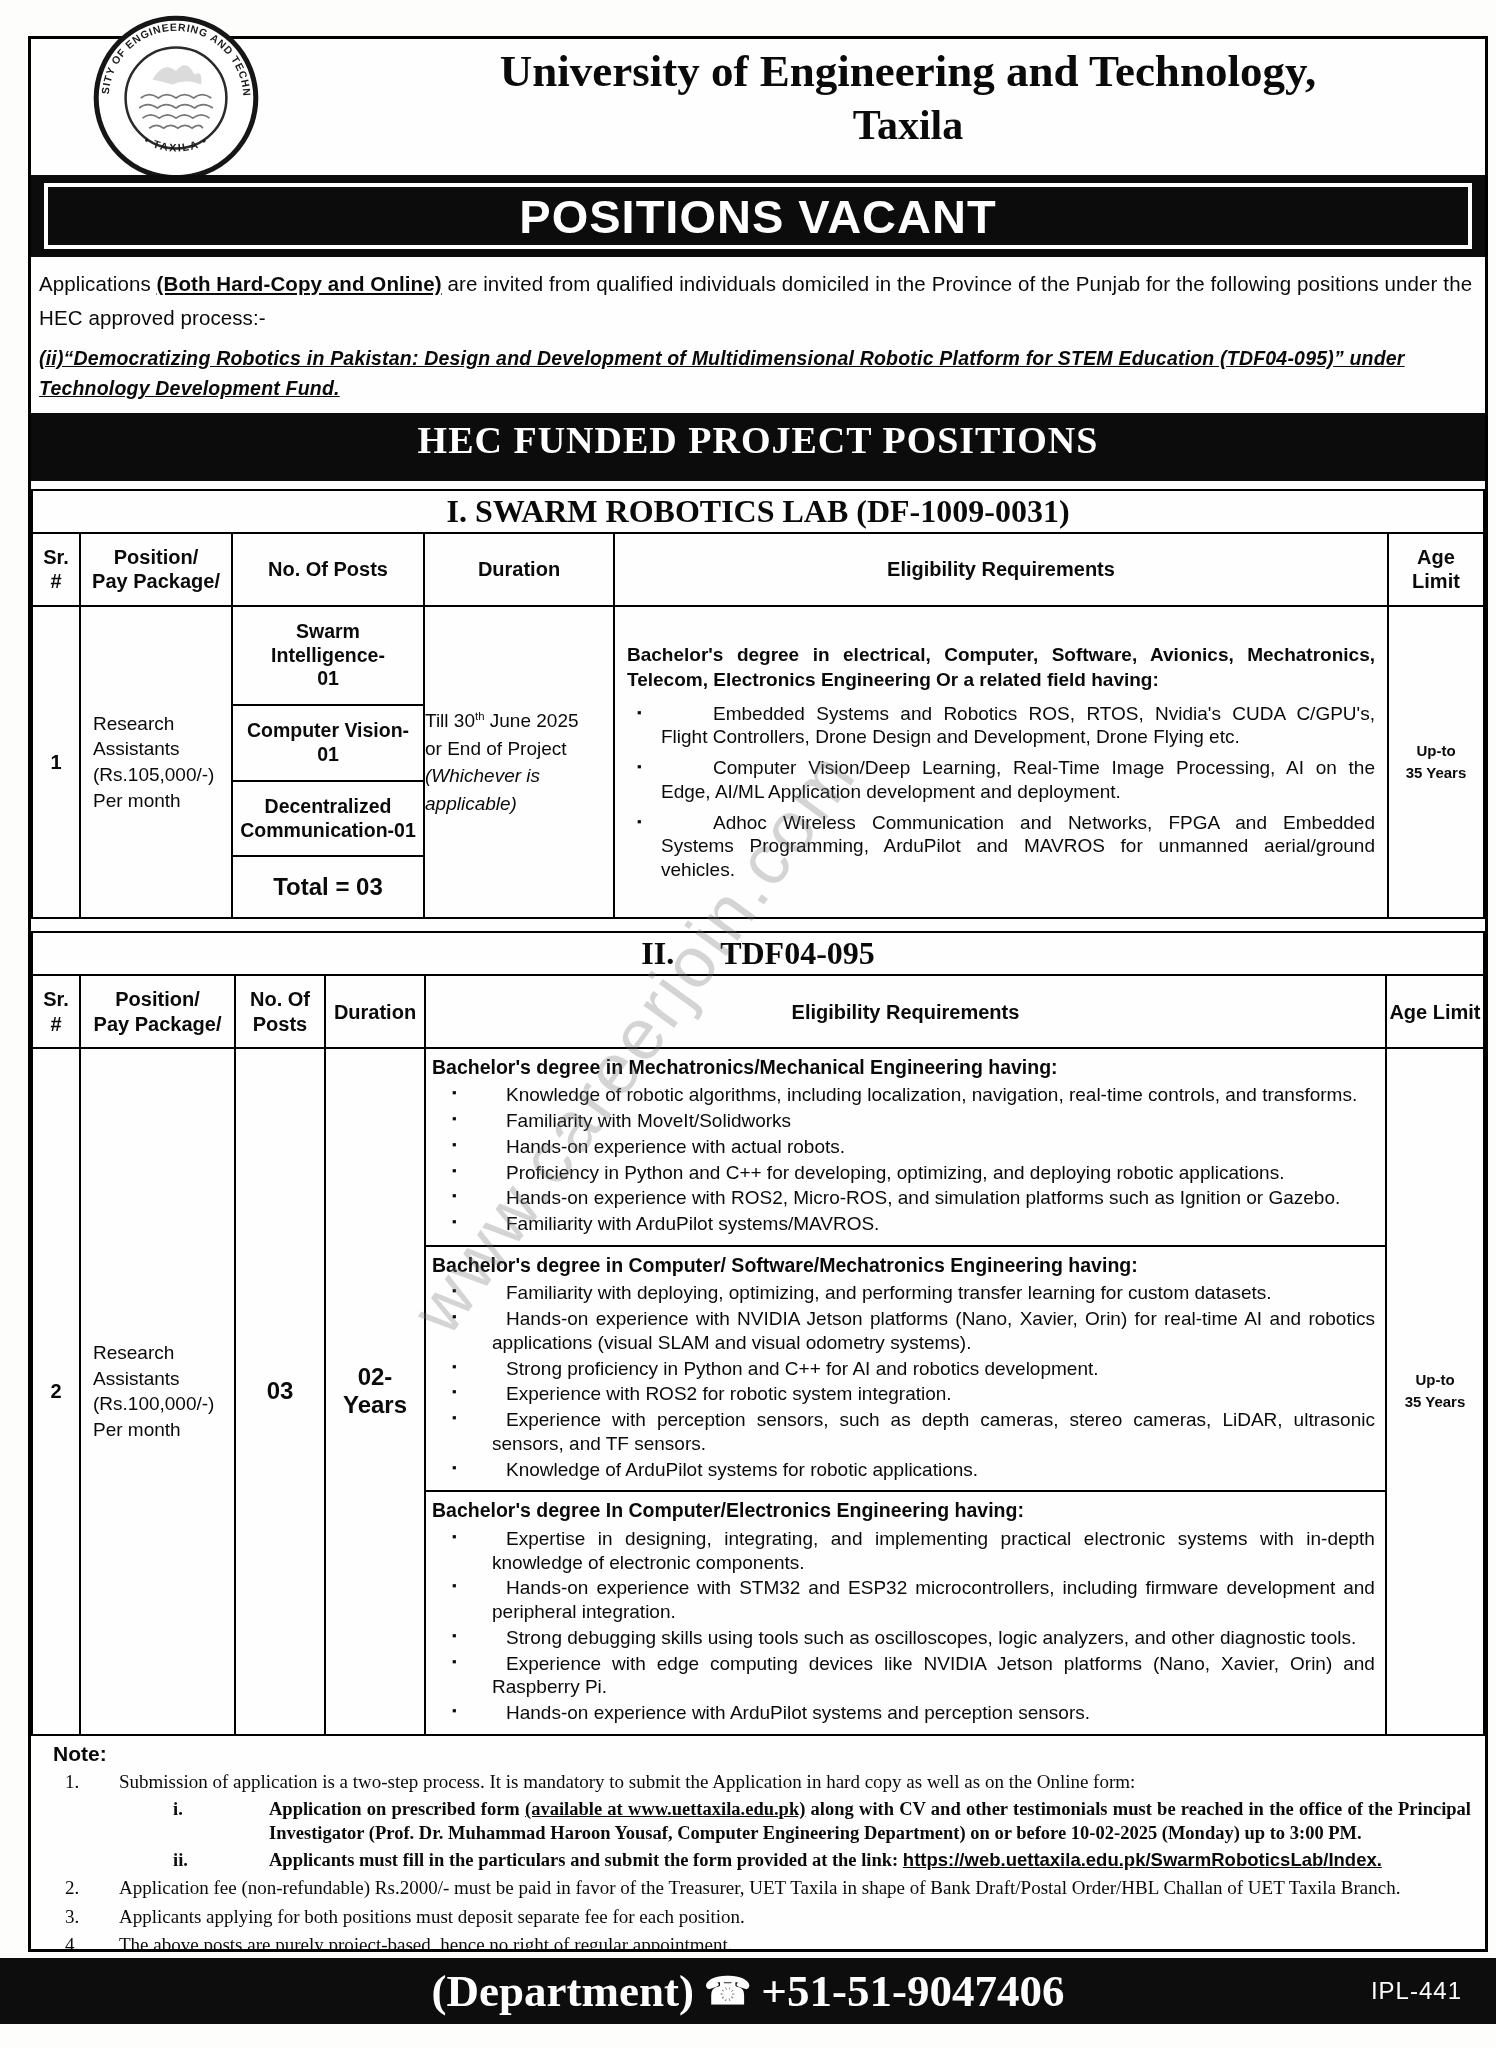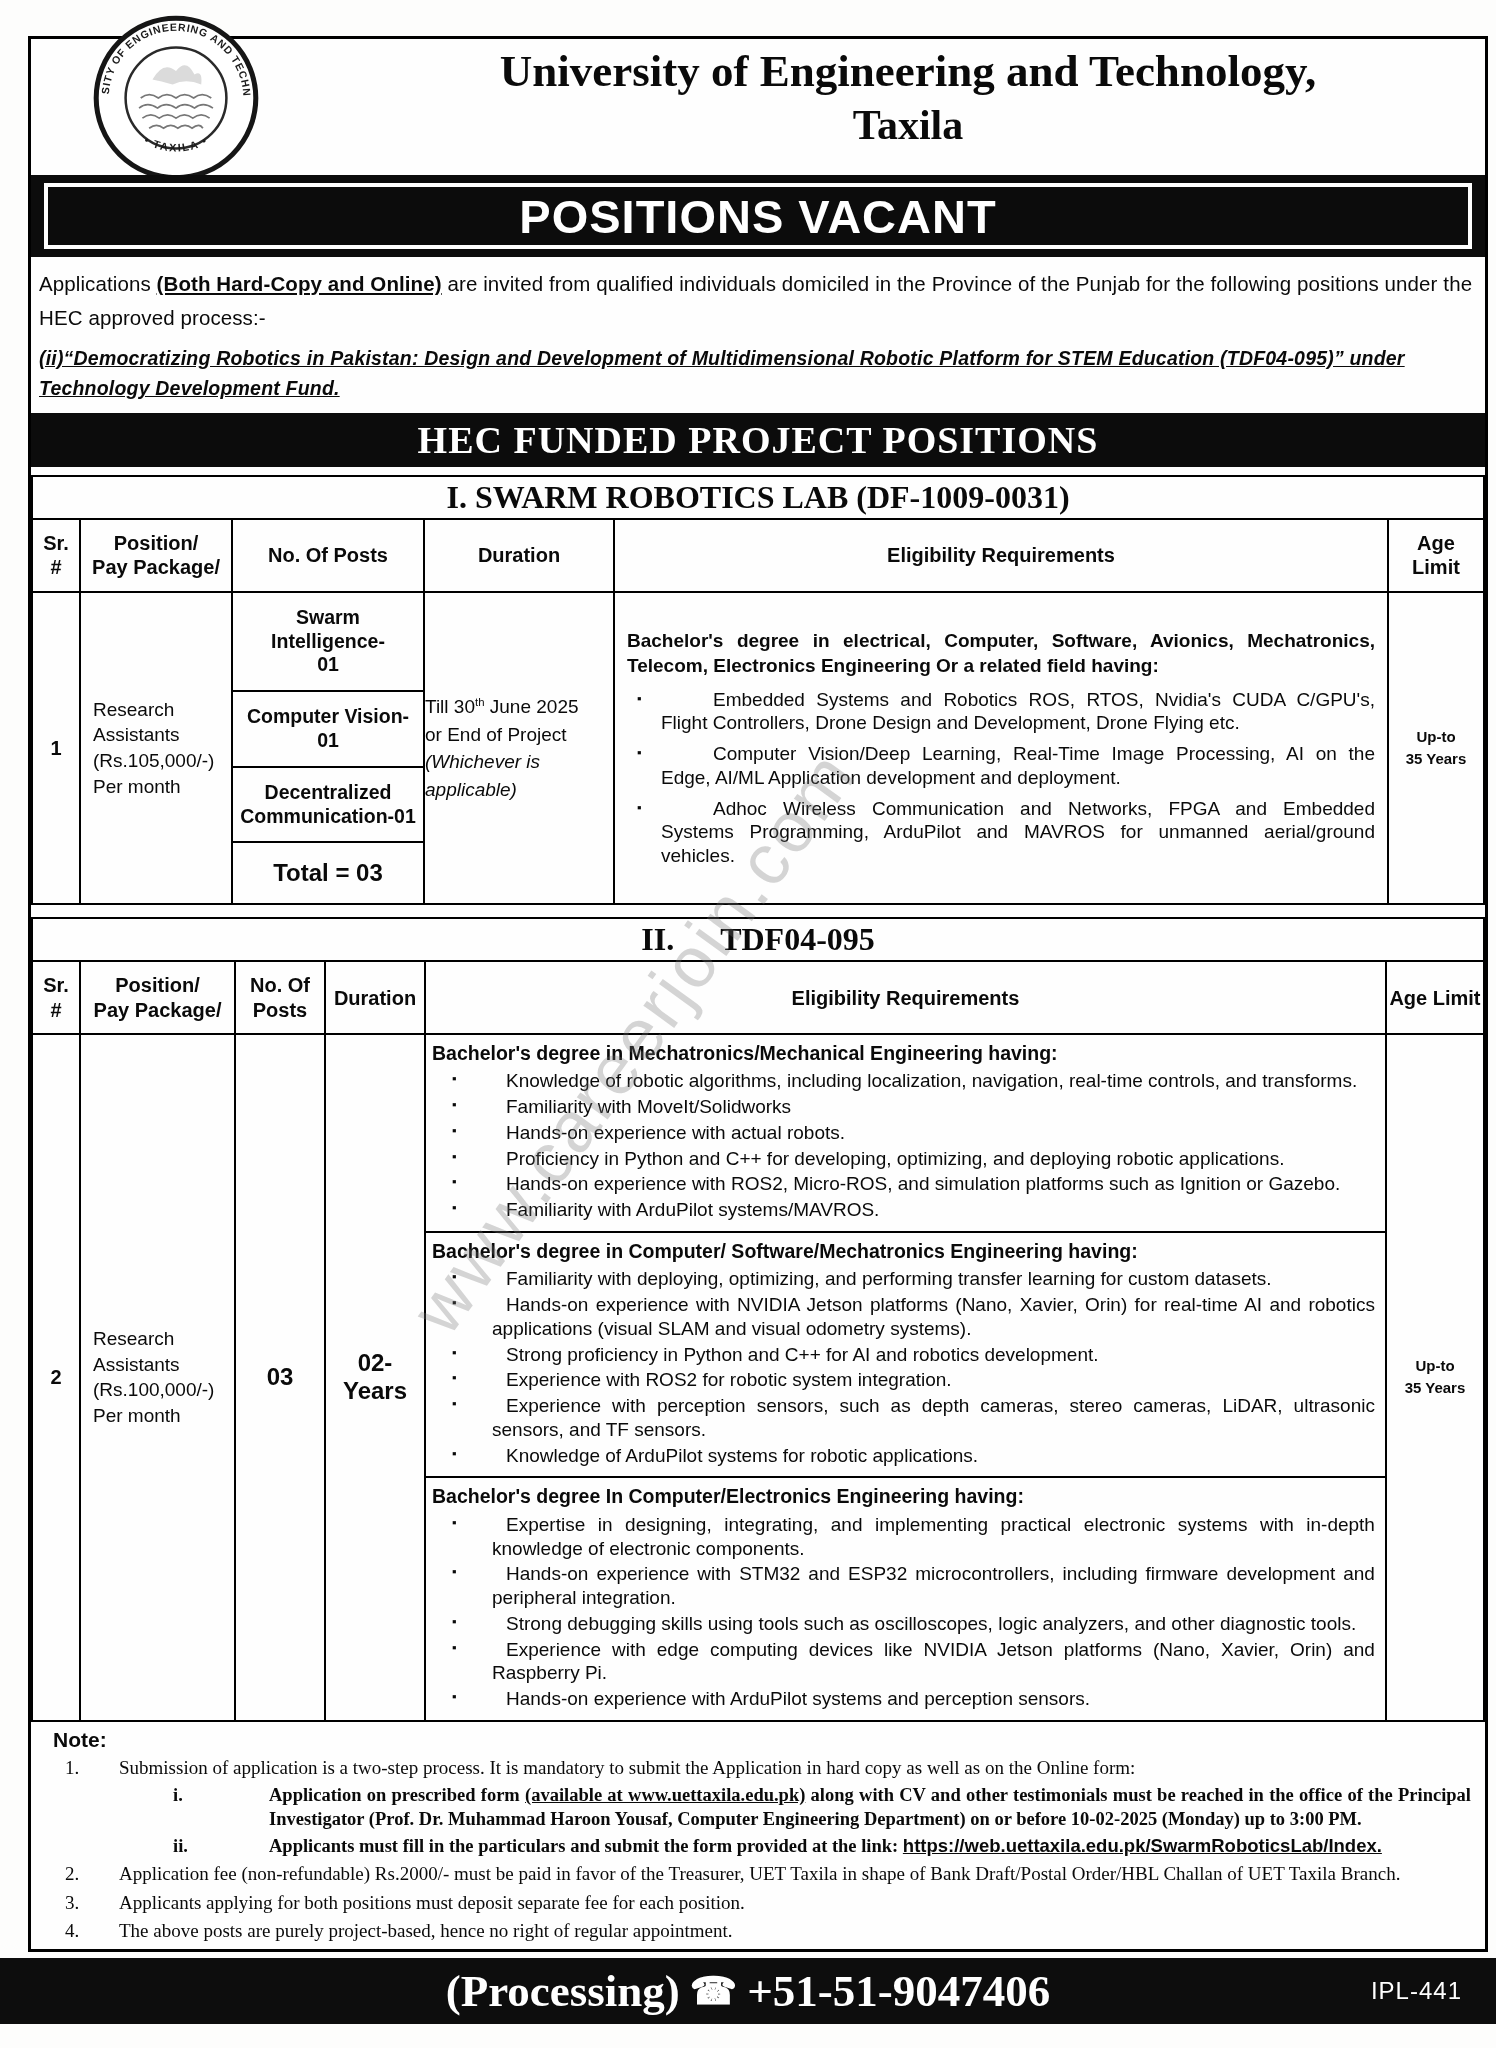--- a/index.html
+++ b/index.html
@@ -21,21 +21,21 @@
         display:flex;align-items:center;justify-content:center;color:#fff;font-weight:800;
         font-size:47px;letter-spacing:1px;}
   
   .intro{padding:10px 8px 0 8px;font-size:20.5px;line-height:1.65;letter-spacing:0.1px;}
   .intro .u{font-weight:700;text-decoration:underline;}
   .projects{padding:0 8px;}
   .proj{font-size:19.5px;font-weight:700;font-style:italic;text-decoration:underline;
         line-height:1.55;margin-top:8px;letter-spacing:0.2px;}
   
   .hec{margin-top:10px;background:#0c0c0c;color:#fff;text-align:center;
-       font-family:"Liberation Serif",serif;font-weight:700;font-size:38px;height:54px;line-height:54px;letter-spacing:1px;}
+       font-family:"Liberation Serif",serif;font-weight:700;font-size:38px;height:68px;line-height:54px;letter-spacing:1px;}
   
   table{width:100%;border-collapse:collapse;table-layout:fixed;}
   .t1{margin-top:8px;}
   .t2{margin-top:12px;}
   td{border:2.5px solid #000;vertical-align:middle;box-sizing:border-box;}
   .band td{font-family:"Liberation Serif",serif;font-weight:700;font-size:32px;text-align:center;padding:2px 0;}
   .band .num{display:inline-block;margin-right:46px;}
   .th td{font-weight:700;font-size:20px;text-align:center;line-height:1.22;padding:11px 2px;}
   .pre{white-space:pre-line;}
   .c-sr{text-align:center;font-weight:600;font-size:20px;}
@@ -299,18 +299,18 @@
         <span class="note-num">4.</span>
         <span>The above posts are purely project-based, hence no right of regular appointment.</span>
       </div>
 
     </div>
 
   </div>
 
   <div class="footer">
     <div class="footer-center">
-      <span>(Processing)</span><span class="phone-ico">☎</span><span>+51-51-9047406</span>
+      <span>(Department)</span><span class="phone-ico">☎</span><span>+51-51-9047406</span>
     </div>
     <span class="ipl">IPL-441</span>
   </div>
 
 </div>
 
 </body></html>

